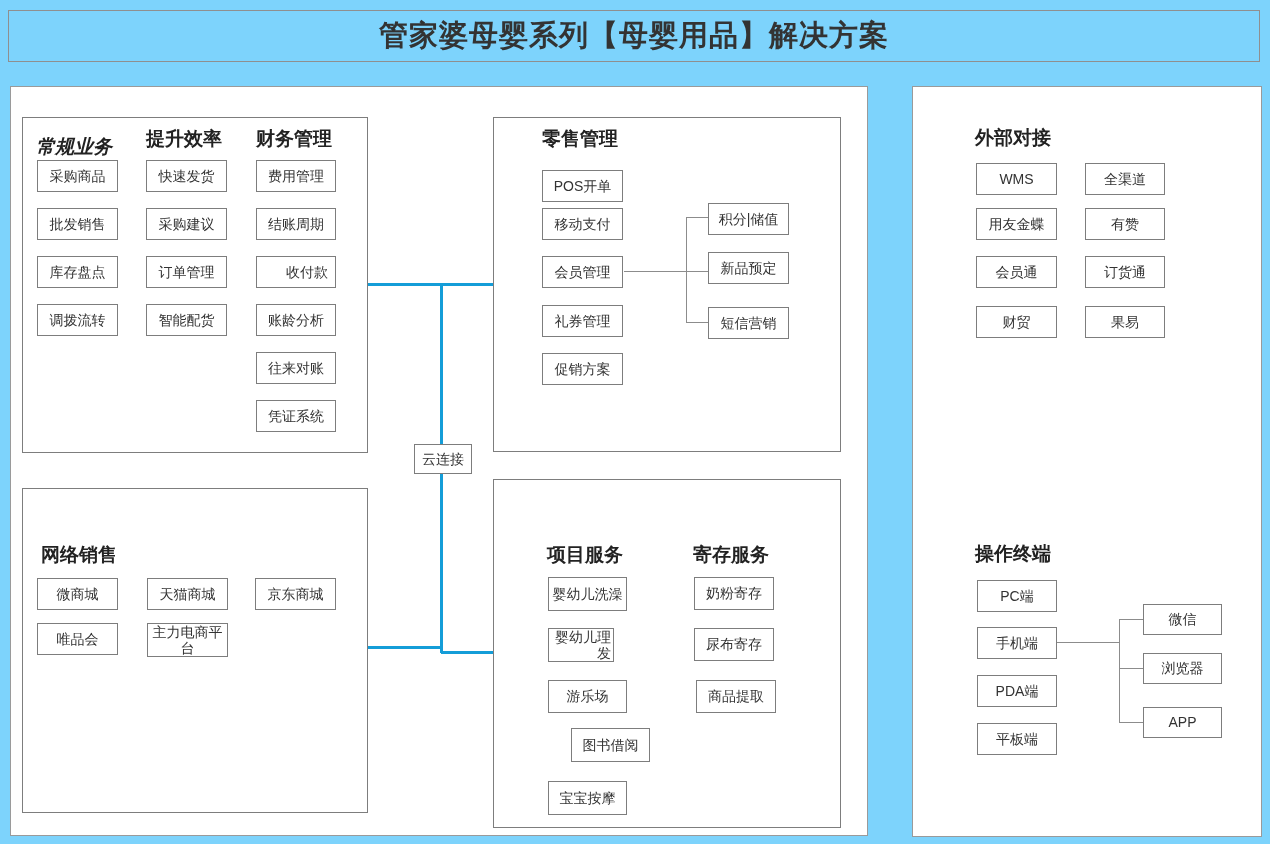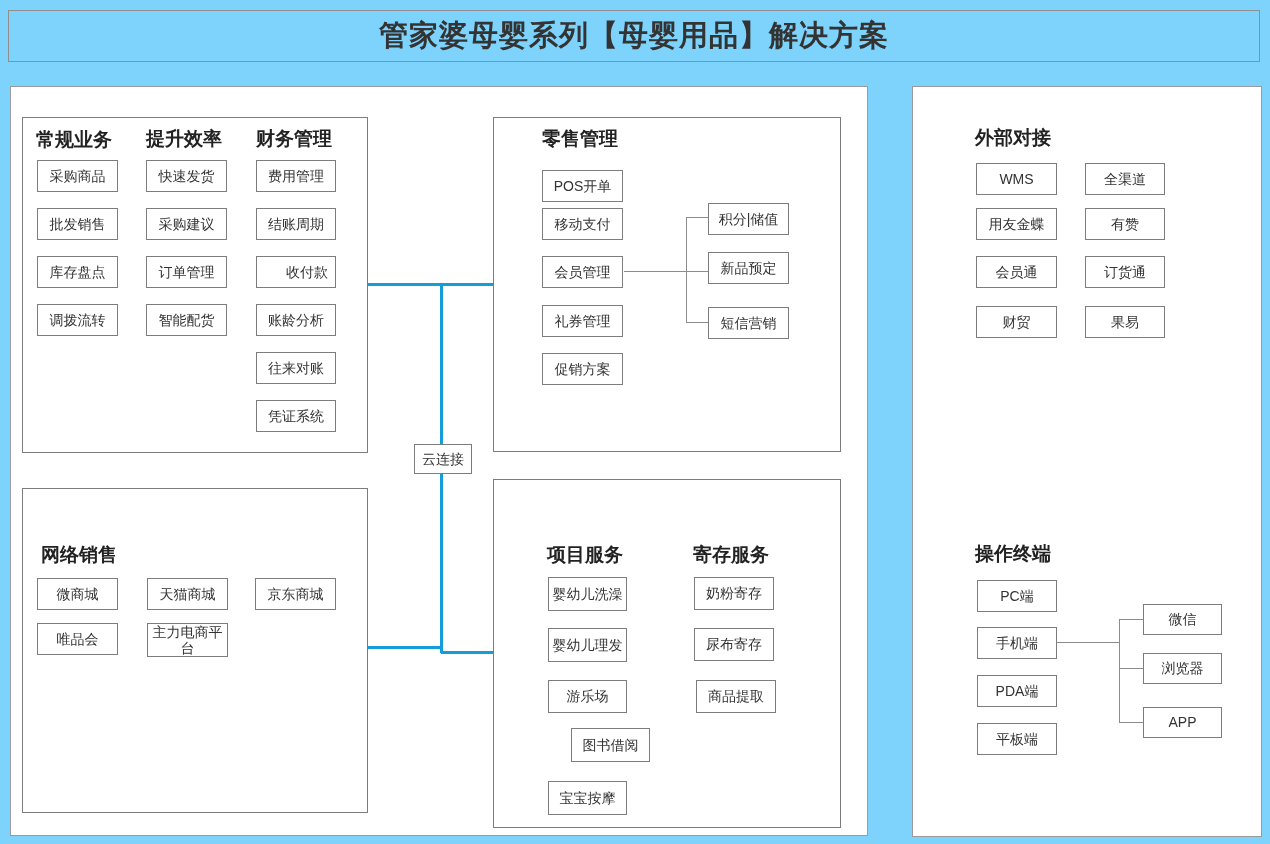--- a/index.html
+++ b/index.html
@@ -30,21 +30,21 @@
 
   <div class="titlebox">
     <span>管家婆母婴系列【母婴用品】解决方案</span>
   </div>
 
   <div class="panel" style="left:10px;top:86px;width:858px;height:750px;"></div>
 
   <div class="panel" style="left:912px;top:86px;width:350px;height:751px;"></div>
 
   <div class="group" style="left:22px;top:117px;width:346px;height:336px;"></div>
-  <div class="hdr" style="left:36px;top:127px;">常规业务</div>
+  <div class="hdr" style="left:36px;top:134px;font-style:italic;">常规业务</div>
   <div class="hdr" style="left:146px;top:126px;">提升效率</div>
   <div class="hdr" style="left:256px;top:126px;">财务管理</div>
 
   <div class="chip" style="left:37px;top:160px;width:81px;height:32px;">采购商品</div>
   <div class="chip" style="left:37px;top:208px;width:81px;height:32px;">批发销售</div>
   <div class="chip" style="left:37px;top:256px;width:81px;height:32px;">库存盘点</div>
   <div class="chip" style="left:37px;top:304px;width:81px;height:32px;">调拨流转</div>
 
   <div class="chip" style="left:146px;top:160px;width:81px;height:32px;">快速发货</div>
   <div class="chip" style="left:146px;top:208px;width:81px;height:32px;">采购建议</div>
@@ -83,21 +83,21 @@
   <div class="chip" style="left:147px;top:578px;width:81px;height:32px;">天猫商城</div>
   <div class="chip" style="left:255px;top:578px;width:81px;height:32px;">京东商城</div>
   <div class="chip" style="left:37px;top:623px;width:81px;height:32px;">唯品会</div>
   <div class="chip" style="left:147px;top:623px;width:81px;height:34px;">主力电商平台</div>
 
   <div class="group" style="left:493px;top:479px;width:348px;height:349px;"></div>
   <div class="hdr" style="left:547px;top:542px;">项目服务</div>
   <div class="hdr" style="left:693px;top:542px;font-family:Liberation Serif, serif;">寄存服务</div>
 
   <div class="chip" style="left:548px;top:577px;width:79px;height:34px;">婴幼儿洗澡</div>
-  <div class="chip" style="left:548px;top:628px;width:79px;height:34px;text-align:right;">婴幼儿理发</div>
+  <div class="chip" style="left:548px;top:628px;width:66px;height:34px;text-align:right;">婴幼儿理发</div>
   <div class="chip" style="left:548px;top:680px;width:79px;height:33px;">游乐场</div>
   <div class="chip" style="left:548px;top:728px;width:79px;height:34px;margin-left:23px;">图书借阅</div>
   <div class="chip" style="left:548px;top:781px;width:79px;height:34px;">宝宝按摩</div>
 
   <div class="chip" style="left:694px;top:577px;width:80px;height:33px;">奶粉寄存</div>
   <div class="chip" style="left:694px;top:628px;width:80px;height:33px;">尿布寄存</div>
   <div class="chip" style="left:696px;top:680px;width:80px;height:33px;">商品提取</div>
 
   <div class="bline" style="left:368px;top:283px;width:125px;height:3px;"></div>
   <div class="bline" style="left:440px;top:283px;width:3px;height:370px;"></div>

